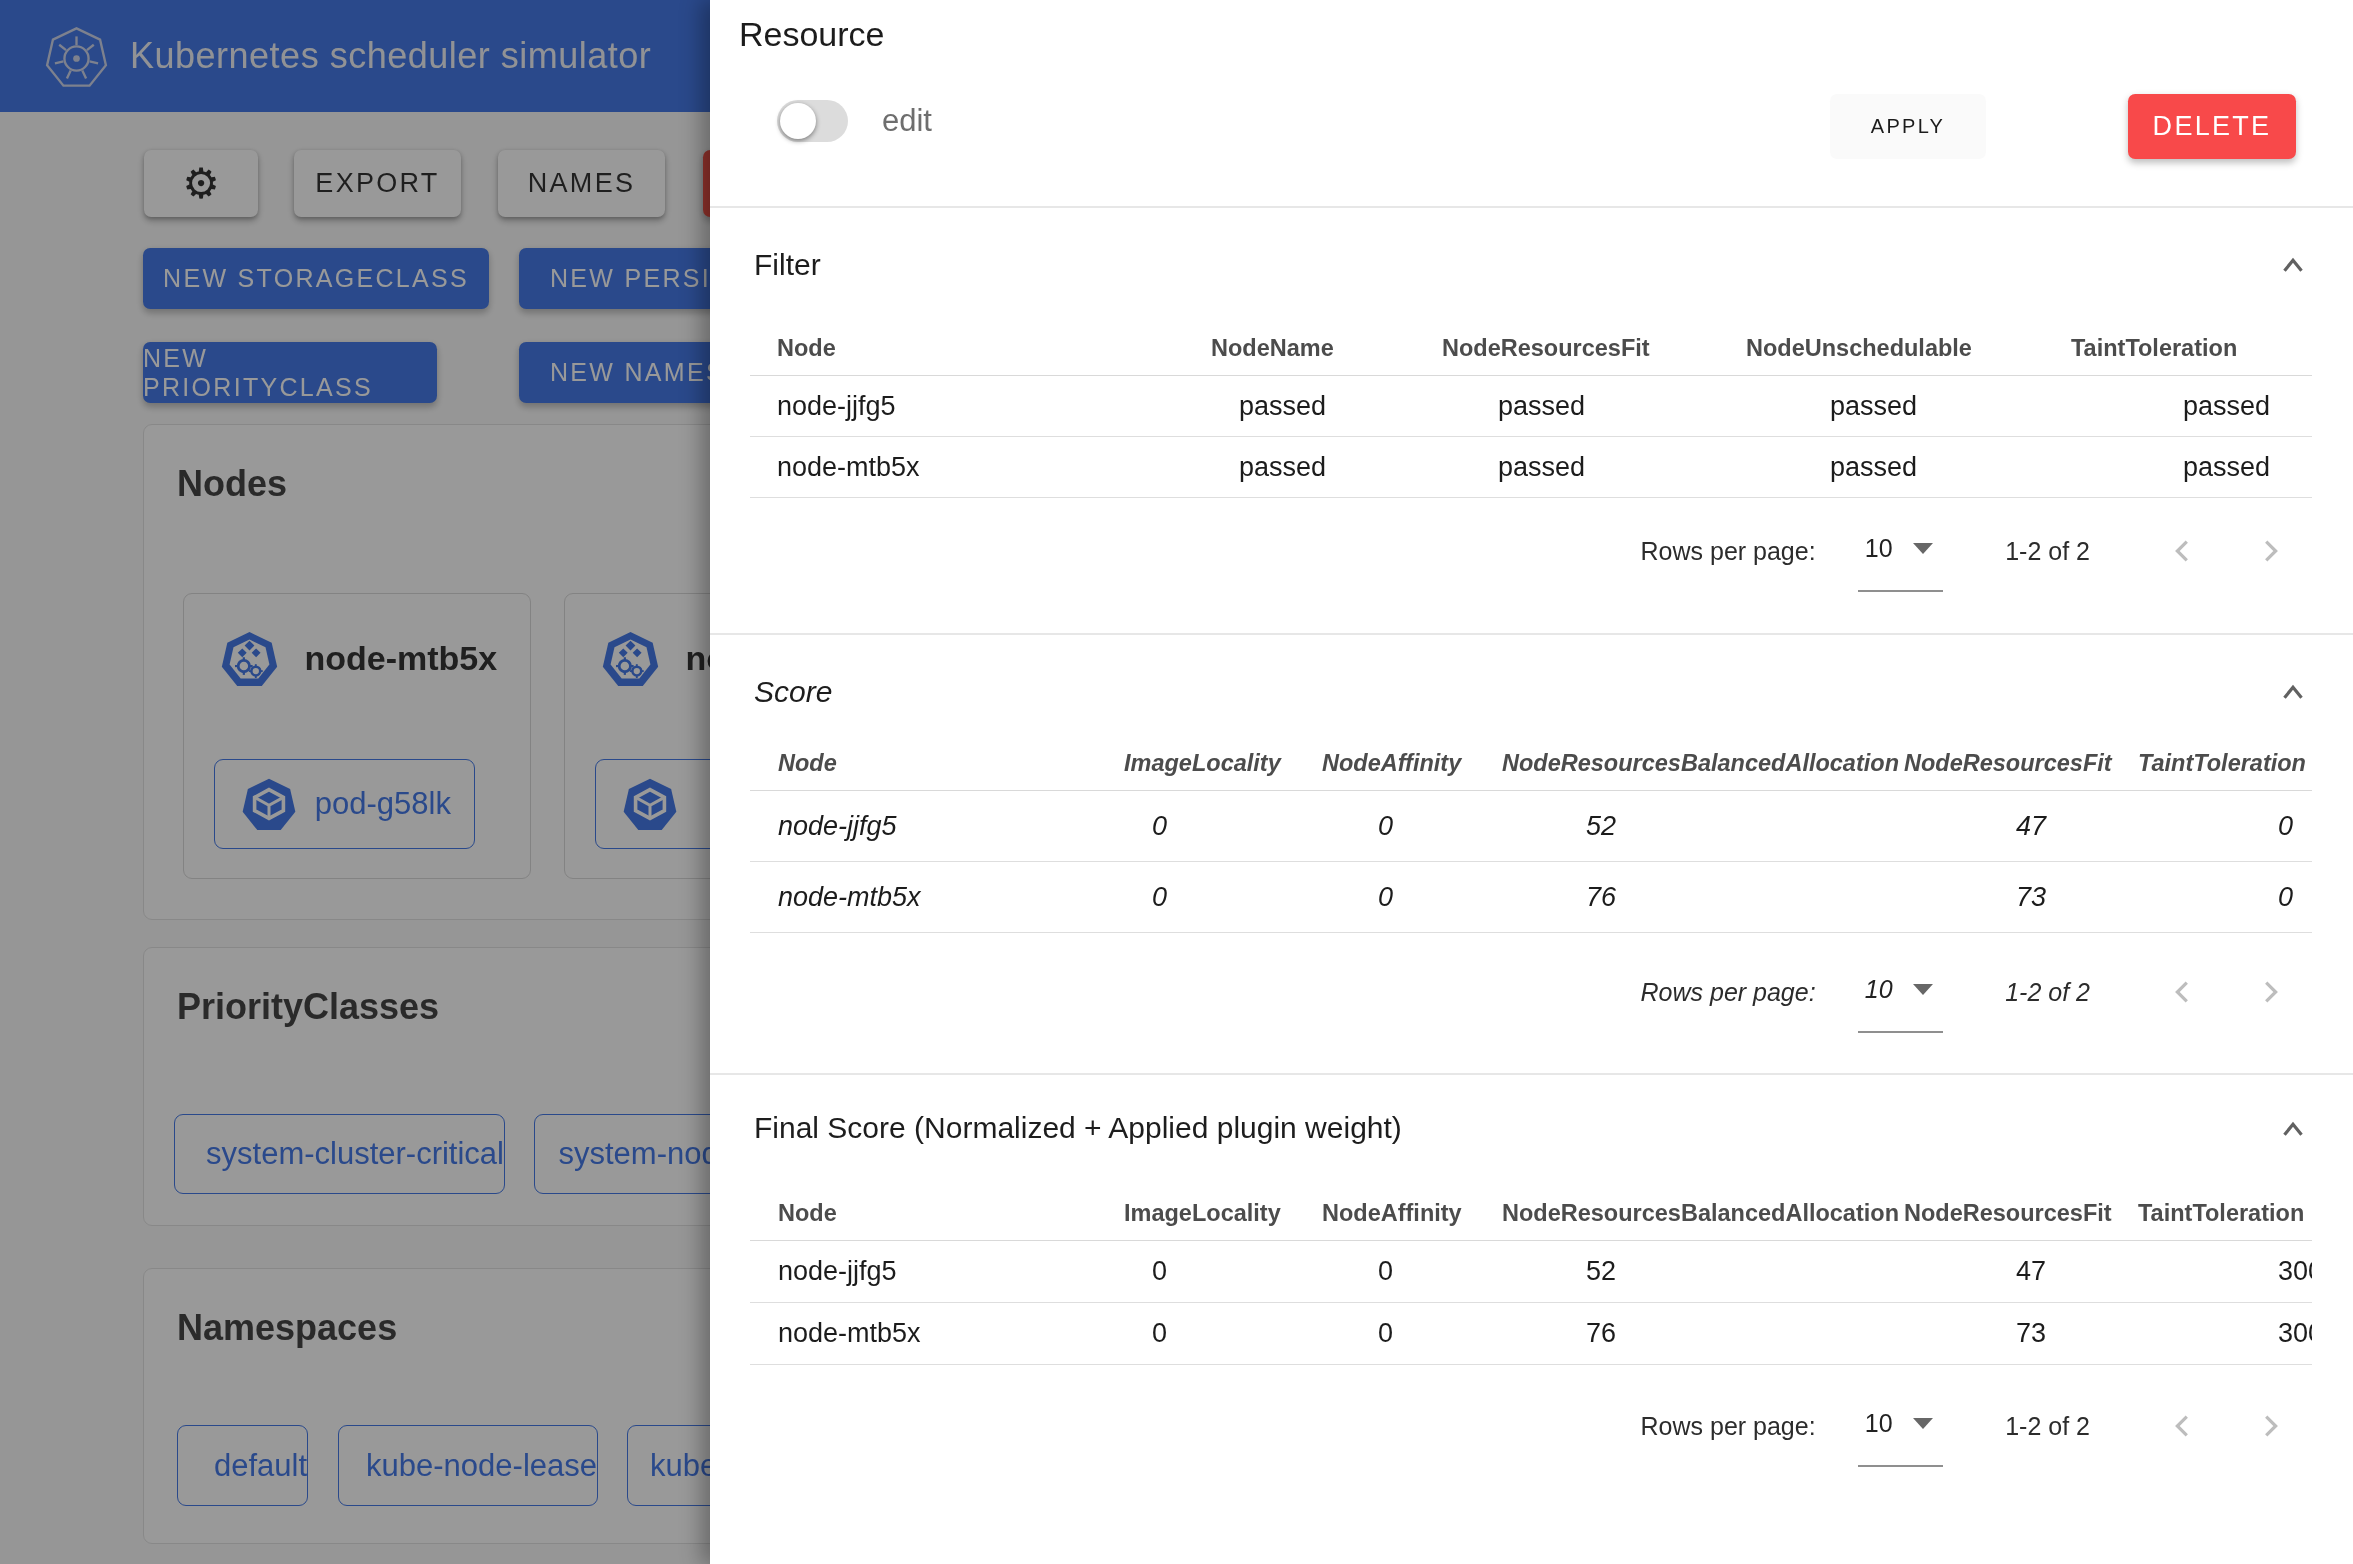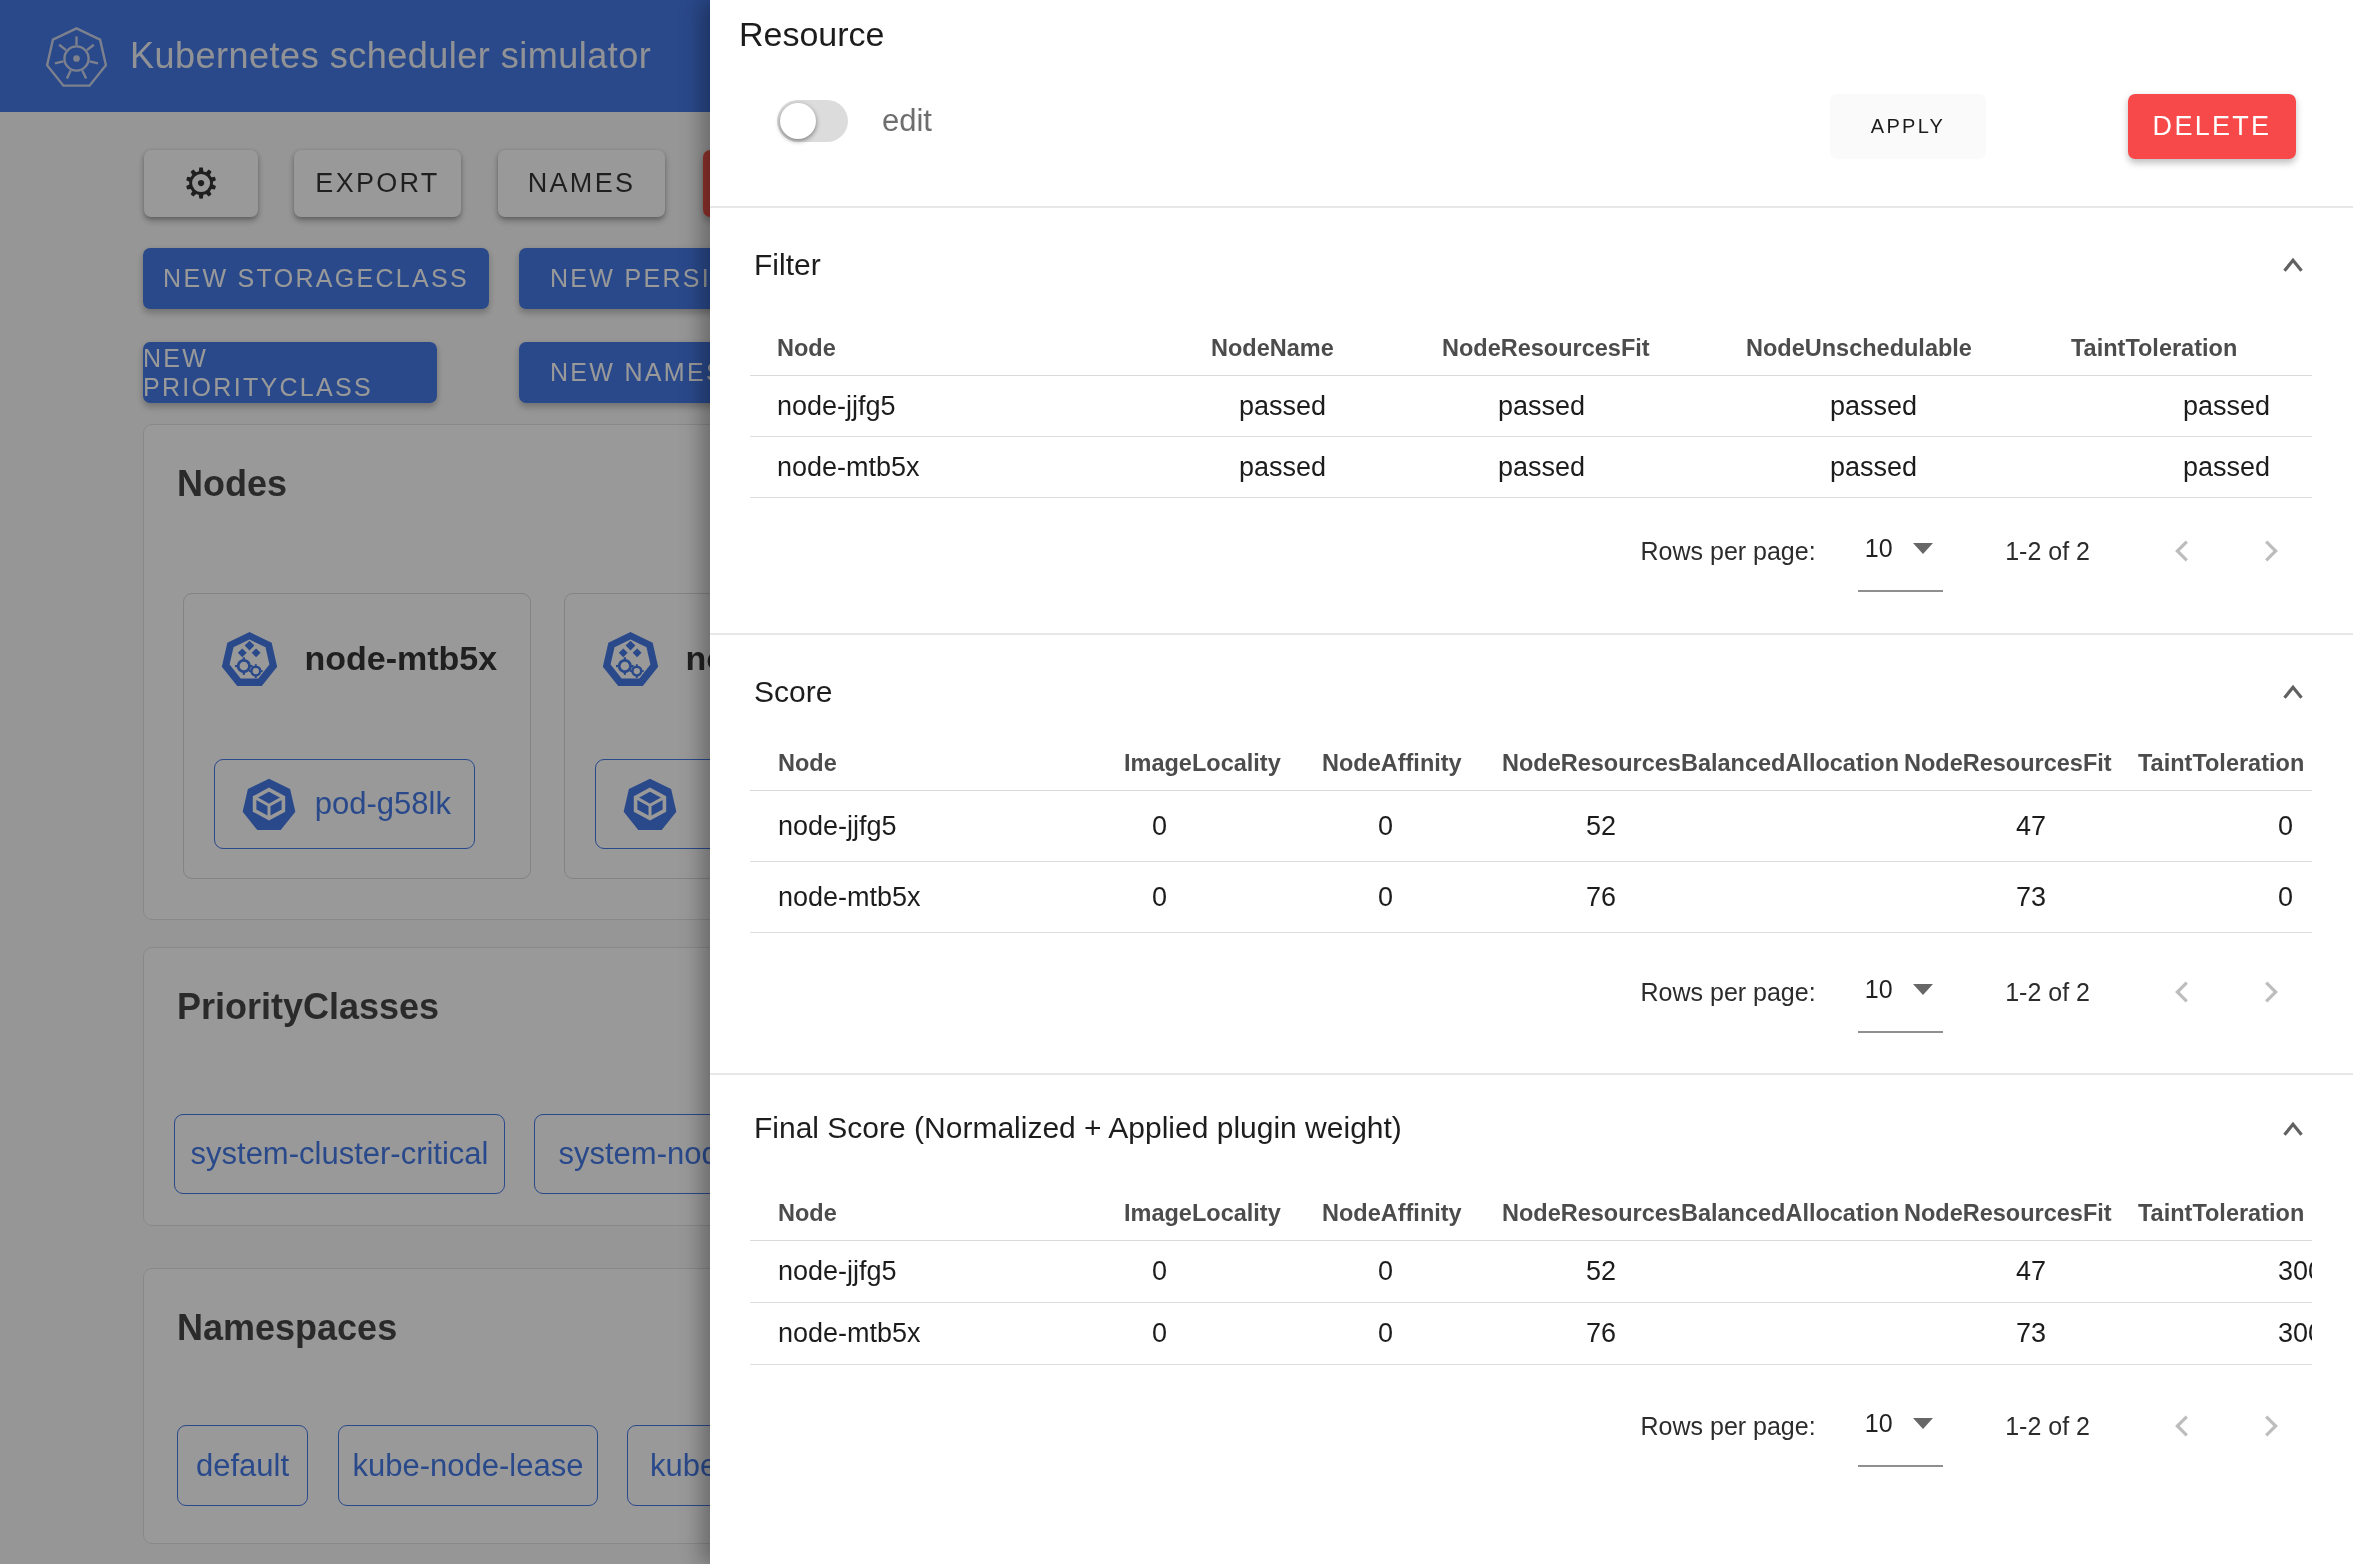--- a/index.html
+++ b/index.html
@@ -30,21 +30,21 @@
   .node-card { position:absolute; border:1.8px solid #d6d6d6; border-radius:9px; background:#fff; }
   .node-head { position:absolute; left:34px; top:33px; display:flex; align-items:center; }
   .node-icon { width:63px; height:63px; }
   .node-name { margin-left:23.5px; font-size:34px; font-weight:700; color:#212121; white-space:nowrap; }
   .pod-chip { position:absolute; left:30px; top:165px; width:261px; height:90px;
               border:1.8px solid #326ce5; border-radius:9px; display:flex; align-items:center; cursor:pointer; }
   .pod-icon { width:60px; height:60px; margin-left:23.5px; }
   .pod-name { margin-left:16.3px; font-size:31px; color:#326ce5; white-space:nowrap; }
 
   .chip { position:absolute; border:1.8px solid #326ce5; border-radius:9px; height:80px;
-          display:flex; align-items:center; justify-content:center; font-size:31px; color:#326ce5;
+          display:flex; align-items:center; justify-content:flex-end; font-size:31px; color:#326ce5;
           background:#fff; cursor:pointer; white-space:nowrap; }
   .chip-left { justify-content:flex-start; }
 
   
   .scrim { position:absolute; inset:0; background:rgba(33,33,33,.46); z-index:10; }
 
   
   .drawer { position:absolute; top:0; right:0; bottom:0; left:710px; background:#ffffff; z-index:20;
             box-shadow:-9px 0 20px rgba(0,0,0,.30); }
   .drawer-title { position:absolute; left:29px; top:14.5px; font-size:34px; color:#1c1c1c; }
@@ -305,21 +305,21 @@
       <span class="pag-chev">
         <svg width="34" height="34" viewBox="0 0 36 36">
           <polyline points="14,8 24,18 14,28" fill="none" stroke="#bdbdbd" stroke-width="3.4"></polyline>
         </svg>
       </span>
     </div>
   </section>
 
   <div class="hr" style="top:633px;"></div>
 
-  <section class="sec" style="top:633px; height:416px;">
+  <section class="sec" style="top:633px; height:416px;font-style:italic;">
     <div class="sec-title" style="top:42px;">Score</div>
     <div class="collapse-btn" style="top:34px;">
       <svg width="34" height="34" viewBox="0 0 36 36">
         <polyline points="9,23 18,12 27,23" fill="none" stroke="#616161" stroke-width="3.4"></polyline>
       </svg>
     </div>
     <div class="tbl" style="top:98px;">
       <div class="thead grid-s" style="height:60px;">
         <div class="th">Node</div>
         <div class="th">ImageLocality</div>

